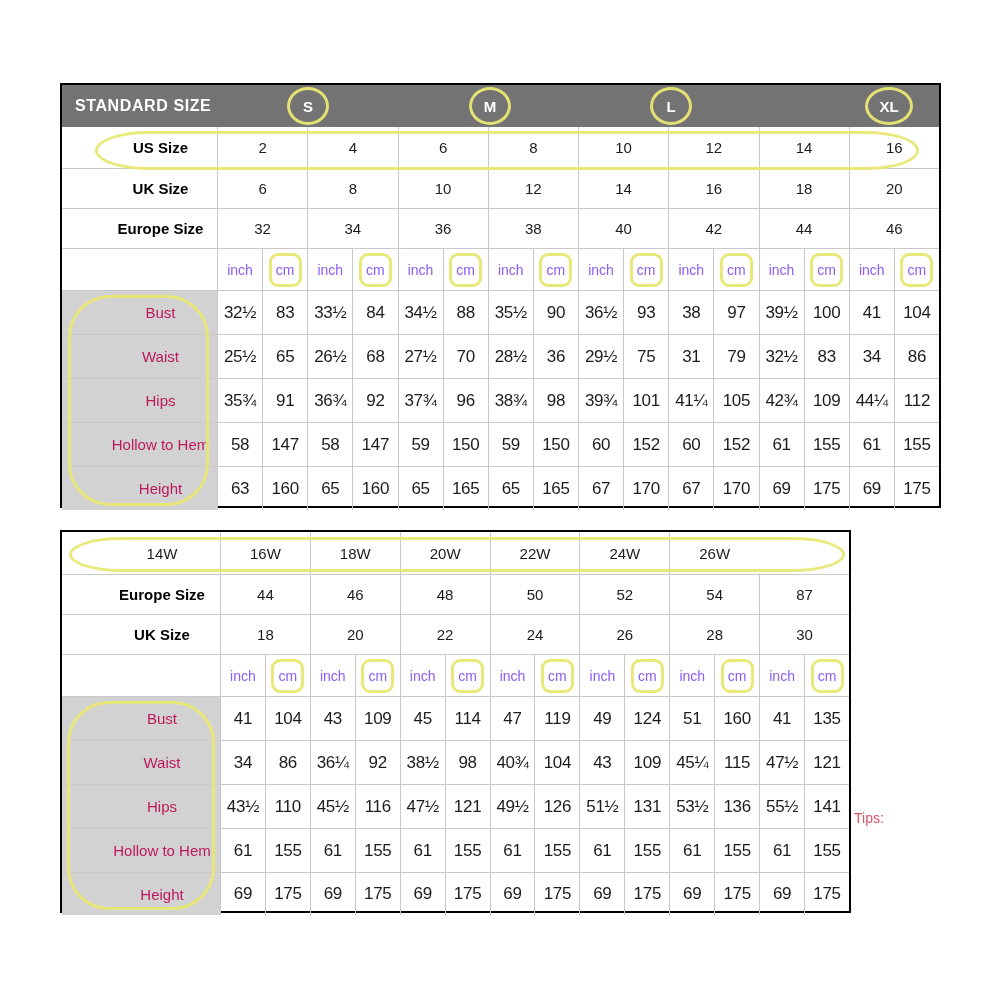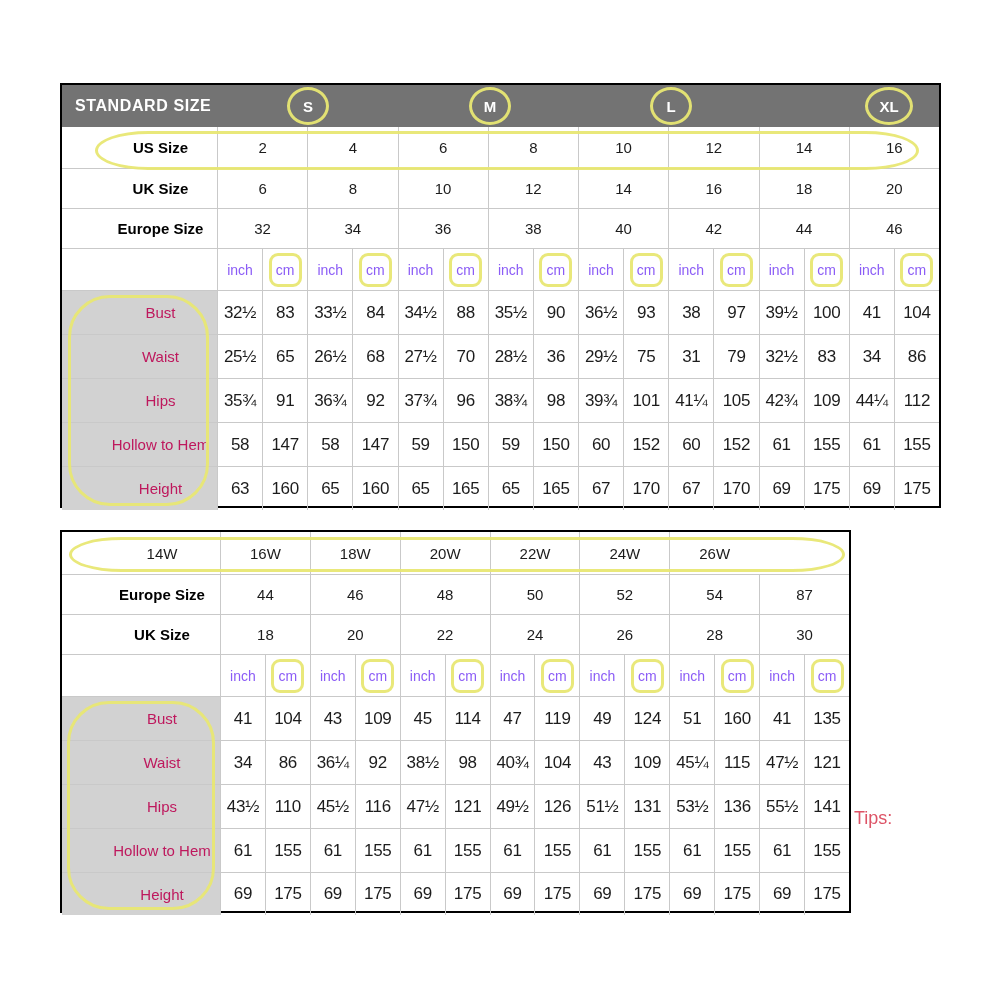--- a/index.html
+++ b/index.html
@@ -87,21 +87,21 @@
   #us-oval          { left: 33px; top: 46px;  width: 824px; height: 39px;  border-radius: 60px / 22px; }
   #t1-label-outline { left: 6px;  top: 210px; width: 141px; height: 211px; border-radius: 42px; }
   #plus-oval        { left: 7px;  top: 5px;   width: 776px; height: 35px;  border-radius: 60px / 20px; }
   #t2-label-outline { left: 5px;  top: 169px; width: 148px; height: 209px; border-radius: 42px; }
 
   
   #tips {
     position: absolute;
     left: 854px; top: 808px; width: 145px;
     color: var(--tips);
-    font-size: 18px;
+    font-size: 14px;
     line-height: 21px;
   }
 </style>
 </head>
 <body>
 
 <div class="size-table" id="table1">
   <div class="t-header" id="t1-header">
     <span class="t-title">STANDARD SIZE</span>
 

